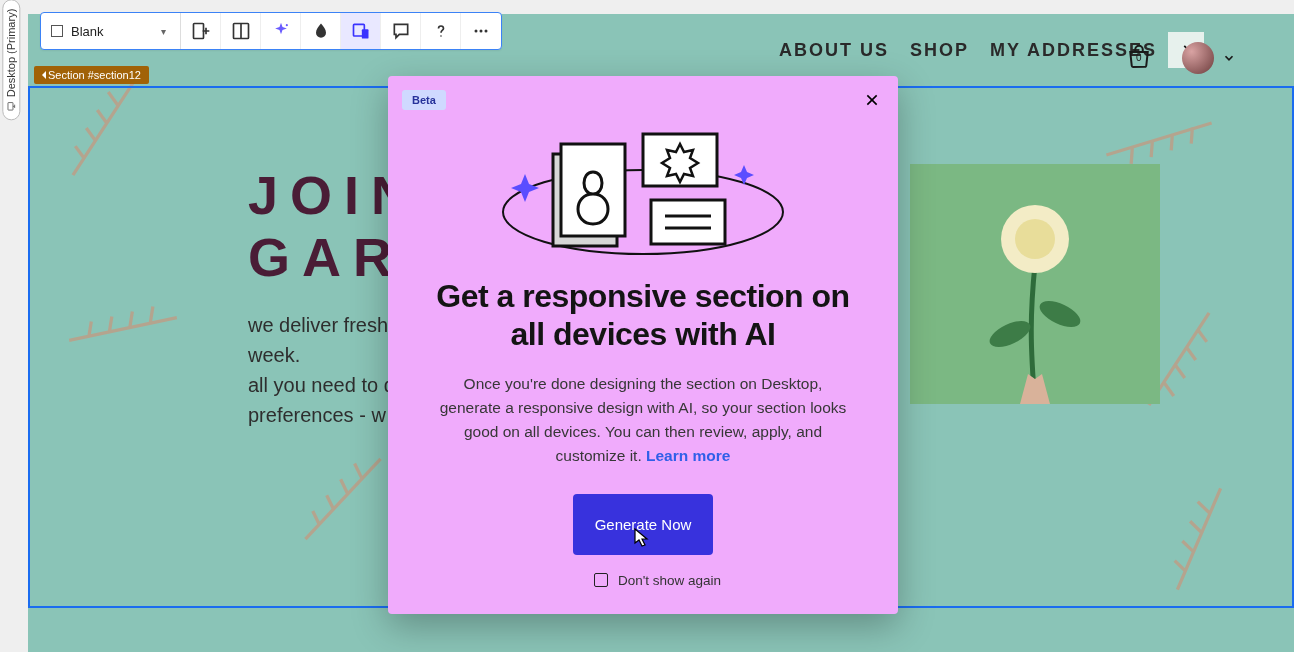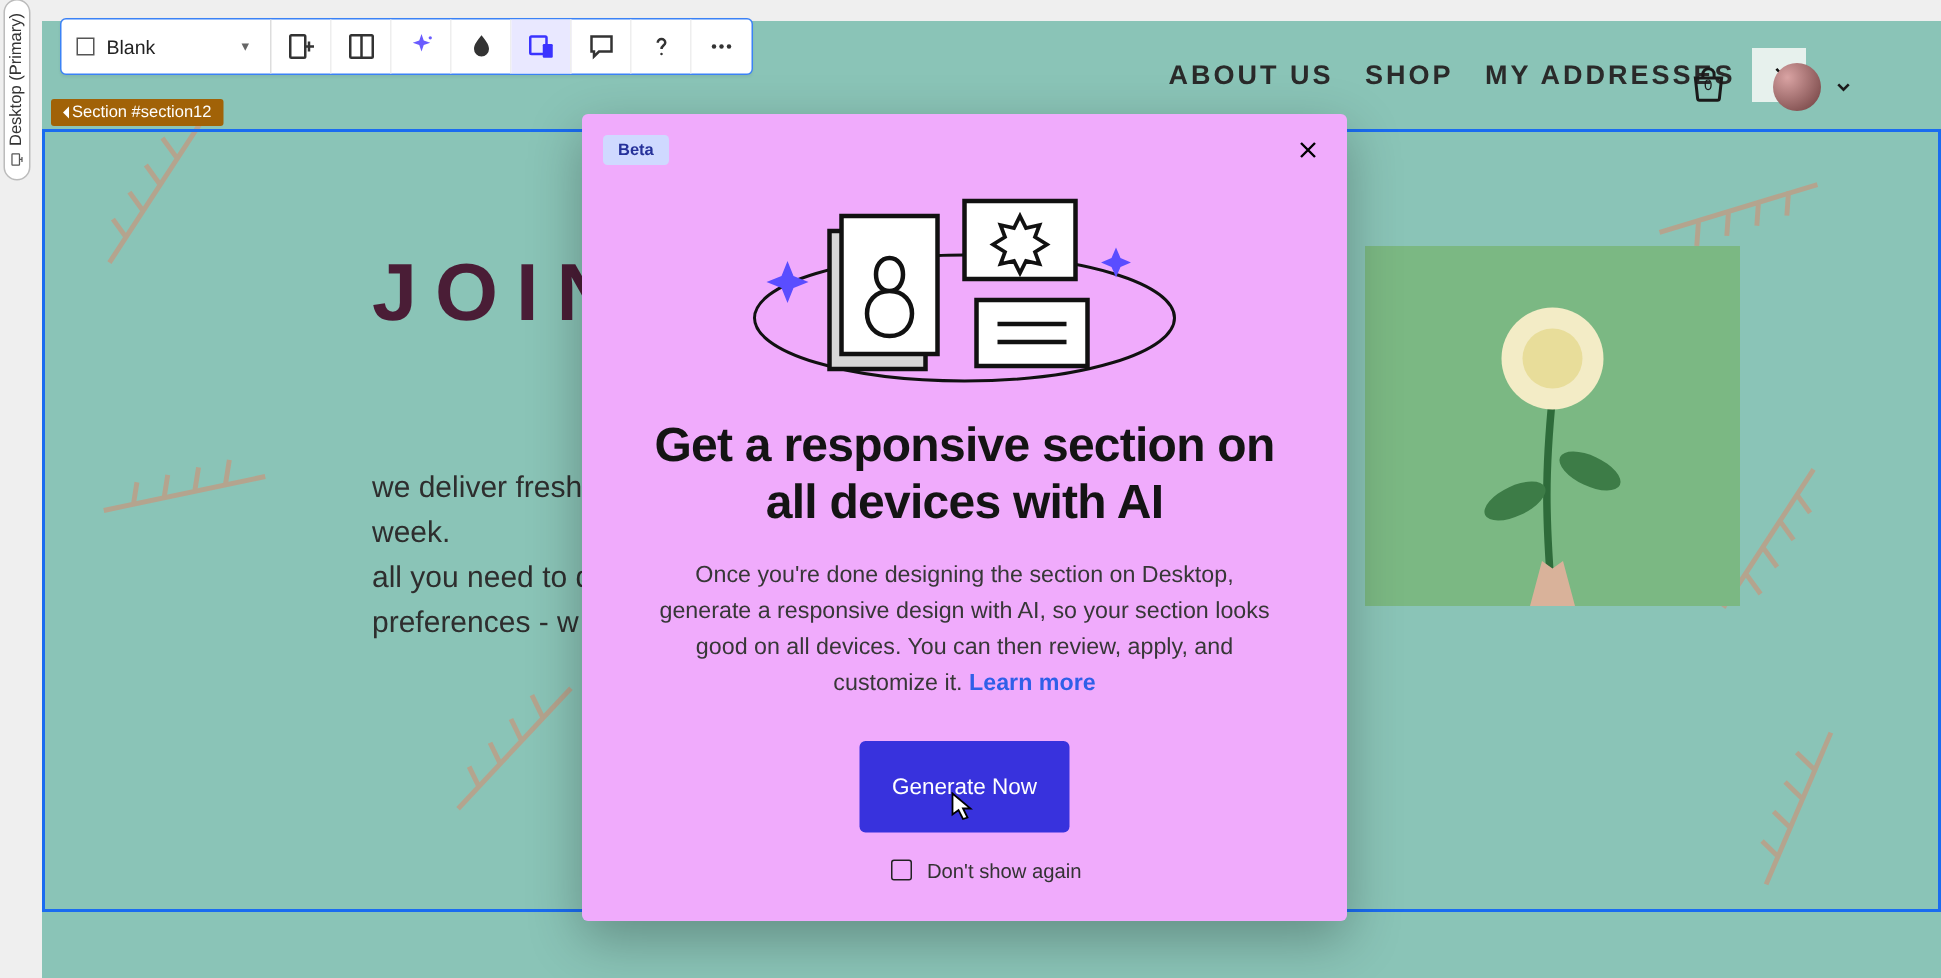--- a/index.html
+++ b/index.html
@@ -271,20 +271,21 @@
       <div class="avatar"></div>
       <svg width="14" height="14" viewBox="0 0 24 24" fill="none" stroke="#1a1a1a" stroke-width="3">
           <path d="M6 9l6 6 6-6"></path>
         </svg>
     </div>
 
     <div class="section"></div>
 
     <div class="hero-title">
       <div>JOIN</div>
+      <div>GAR</div>
     </div>
     <div class="hero-body">
       <div>we deliver fresh</div>
       <div>week.</div>
       <div>all you need to d</div>
       <div>preferences - w</div>
     </div>
 
     <div class="flower-img">
       <svg viewBox="0 0 250 240" width="250" height="240">

